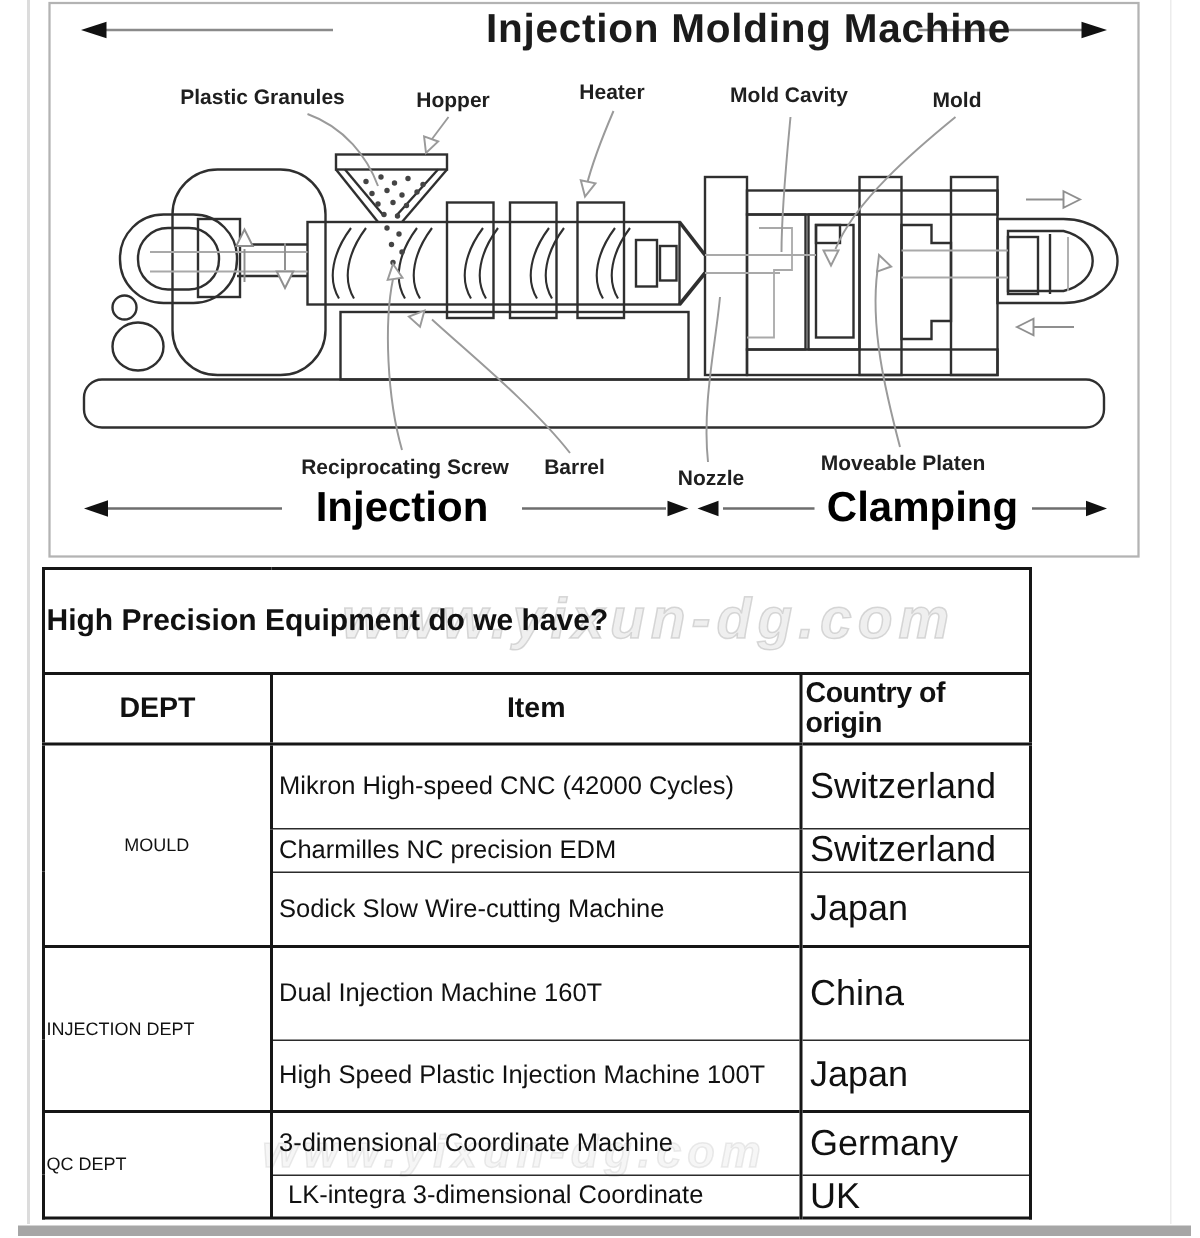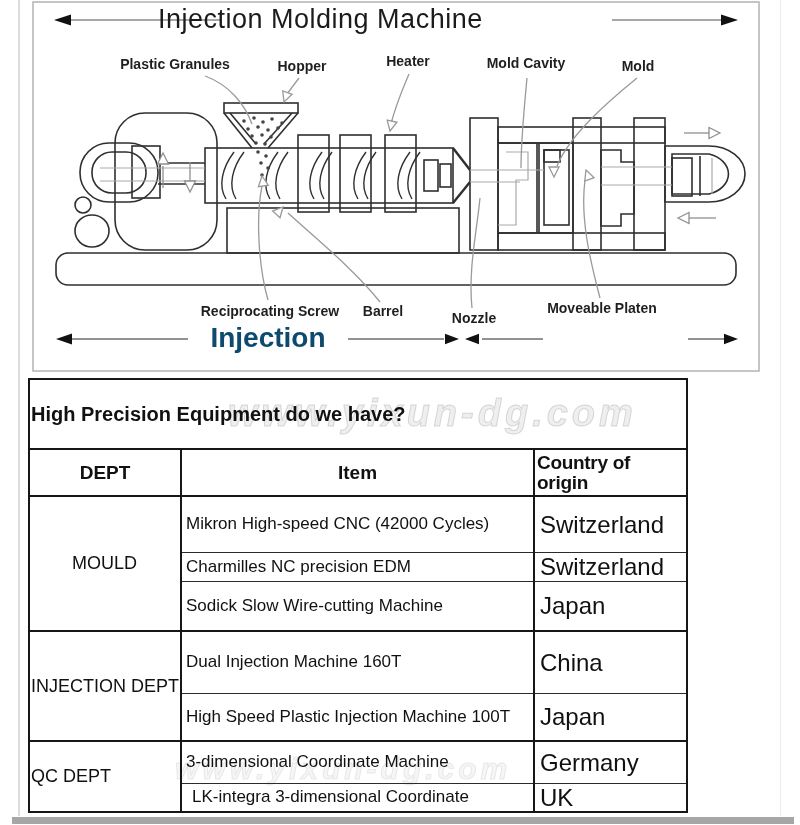--- a/index.html
+++ b/index.html
@@ -1,39 +1,39 @@
 <!DOCTYPE html>
 <html><head>
 <meta charset="utf-8">
 <style>
   html,body{margin:0;padding:0;background:#ffffff;}
   #page{position:relative;width:800px;height:825px;background:#ffffff;overflow:hidden;
         font-family:"Liberation Sans", sans-serif;color:#111;}
   .abs{position:absolute;}
   
-  .diag-title{left:158px;top:4px;width:516px;text-align:left;font-size:27px;font-weight:400;
+  .diag-title{left:158px;top:4px;width:516px;text-align:right;font-size:27px;font-weight:700;
               letter-spacing:0.5px;color:#1b1b1b;}
   .part-label{font-size:14px;font-weight:700;color:#1f1f1f;text-align:center;white-space:nowrap;}
-  .section-label{font-size:28px;font-weight:700;color:#0c4a6e;text-align:center;white-space:nowrap;}
+  .section-label{font-size:28px;font-weight:700;color:#000000;text-align:center;white-space:nowrap;}
   
   .watermark{font-size:38px;font-weight:700;font-style:italic;letter-spacing:4px;white-space:nowrap;
              color:rgba(214,214,214,0.38);-webkit-text-stroke:1px rgba(185,185,185,0.55);}
   .watermark.small{font-size:30px;color:rgba(225,225,225,0.30);-webkit-text-stroke:1px rgba(205,205,205,0.4);}
   
   #equip-table{position:absolute;left:28px;top:378px;width:658px;border-collapse:collapse;
                table-layout:fixed;background:transparent;}
   #equip-table td, #equip-table th{overflow:hidden;vertical-align:middle;line-height:1.05;
                font-family:"Liberation Sans", sans-serif;}
   .tb-outer{border:2px solid #161616;}
   td.title-cell{font-size:20px;font-weight:700;border-bottom:2px solid #161616;}
   th.hdr{font-size:19px;font-weight:700;border-bottom:2px solid #161616;}
   th.hdr.c{text-align:center;}
   th.hdr.l{text-align:left;padding-left:2px;letter-spacing:-0.3px;}
   .vline{border-left:2px solid #161616;}
-  td.dept{font-size:18px;padding-left:1px;}
+  td.dept{font-size:12px;padding-left:1px;}
   td.dept.center{text-align:center;padding-left:0;}
   td.item{font-size:17px;padding-left:4px;}
   td.item.indent{padding-left:10px;border-radius:10px;}
   td.ctry{font-size:24px;padding-left:5px;}
   tr.sep td{border-top:1.4px solid #2b2b2b;}
   tr.group td{border-top:2px solid #161616;}
   
   .edge-left{left:18px;top:0;width:2px;height:816px;background:#dcdcdc;}
   .edge-right{left:780px;top:0;width:1px;height:816px;background:#ececec;}
   .edge-bottom{left:12px;top:817px;width:782px;height:7px;background:#a6a6a6;}
@@ -224,20 +224,21 @@
   <div class="abs part-label" style="left:105px;top:56px;width:140px">Plastic Granules</div>
   <div class="abs part-label" style="left:262px;top:58px;width:80px">Hopper</div>
   <div class="abs part-label" style="left:368px;top:53px;width:80px">Heater</div>
   <div class="abs part-label" style="left:476px;top:55px;width:100px">Mold Cavity</div>
   <div class="abs part-label" style="left:608px;top:58px;width:60px">Mold</div>
   <div class="abs part-label" style="left:190px;top:303px;width:160px">Reciprocating Screw</div>
   <div class="abs part-label" style="left:348px;top:303px;width:70px">Barrel</div>
   <div class="abs part-label" style="left:439px;top:310px;width:70px">Nozzle</div>
   <div class="abs part-label" style="left:532px;top:300px;width:140px">Moveable Platen</div>
   <div class="abs section-label" style="left:188px;top:322px;width:160px">Injection</div>
+  <div class="abs section-label" style="left:535px;top:322px;width:160px">Clamping</div>
 
   <div class="abs watermark" style="left:228px;top:392px">www.yixun-dg.com</div>
   <div class="abs watermark small" style="left:175px;top:752px">www.yixun-dg.com</div>
 
   <table id="equip-table" class="tb-outer">
     <colgroup>
         <col style="width:152px">
         <col style="width:353px">
         <col style="width:153px">
       </colgroup>

